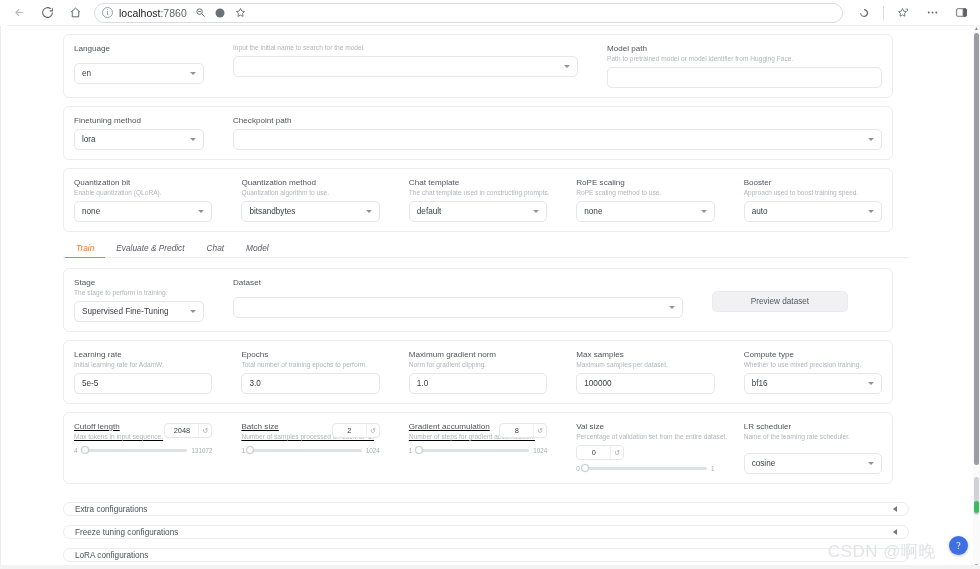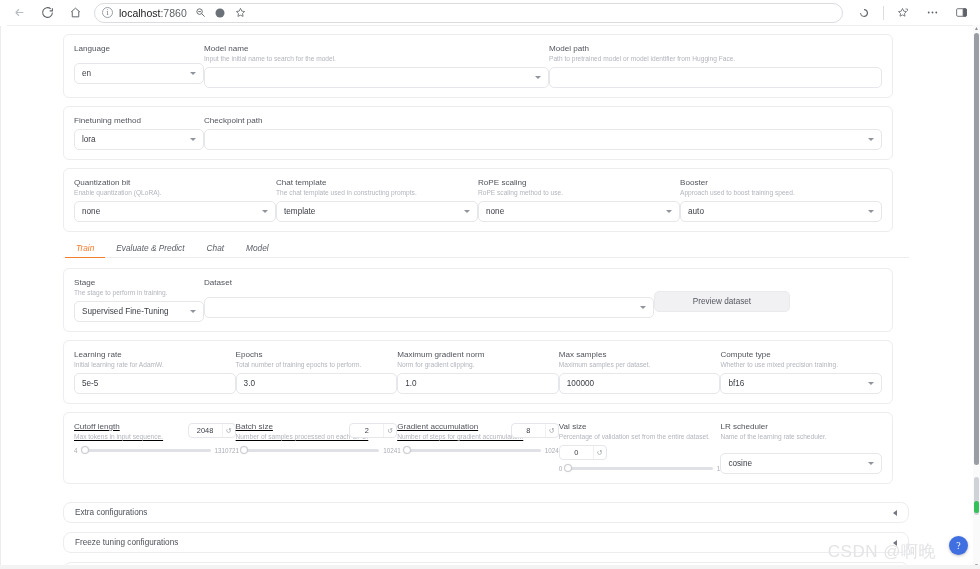--- a/index.html
+++ b/index.html
@@ -83,21 +83,21 @@
   }
 
   
   .group {
     margin: 0 64px 8px 56px;
     border: 1px solid #ededf0;
     border-radius: 6px;
     background: #fff;
     padding: 8px 10px 9px 10px;
     display: flex;
-    gap: 0;
+    gap: 29px;
   }
   .field { display: flex; flex-direction: column; min-width: 0; }
   .label {
     font-size: 8.1px;
     color: #51545c;
     line-height: 11px;
     white-space: nowrap;
   }
   .info {
     font-size: 6.6px;
@@ -220,21 +220,21 @@
     font-size: 8.2px;
     color: #53565e;
   }
 
   
   .accordion {
     margin: 0 48px 4px 56px;
     border: 1px solid #ededf0;
     border-radius: 8px;
     background: #fff;
-    height: 21px;
+    height: 14px;
     display: flex;
     align-items: center;
     padding: 0 11px;
     justify-content: space-between;
   }
   .accordion .acc-label { font-size: 8.2px; color: #4e515a; }
   .acc-caret {
     width: 0; height: 0;
     border-top: 3.4px solid transparent;
     border-bottom: 3.4px solid transparent;
@@ -406,21 +406,20 @@
 
     <div class="group">
       <div class="field" style="width:130px">
         <div class="label">Language</div>
         <div class="ctrl" style="margin-top:9px">
           <span class="val">en</span>
           <span class="caret"></span>
         </div>
       </div>
       <div class="field" style="width:345px">
-        <div class="label">Model name</div>
         <div class="info">Input the initial name to search for the model.</div>
         <div class="ctrl">
           <span class="val"></span>
           <span class="caret"></span>
         </div>
       </div>
       <div class="field" style="flex:1 1 auto">
         <div class="label">Model path</div>
         <div class="info">Path to pretrained model or model identifier from Hugging Face.</div>
         <div class="ctrl">
@@ -449,24 +448,32 @@
     <div class="group">
       <div class="field" style="flex:1 1 0">
         <div class="label">Quantization bit</div>
         <div class="info">Enable quantization (QLoRA).</div>
         <div class="ctrl">
           <span class="val">none</span>
           <span class="caret"></span>
         </div>
       </div>
       <div class="field" style="flex:1 1 0">
+        <div class="label">Quantization method</div>
+        <div class="info">Quantization algorithm to use.</div>
+        <div class="ctrl">
+          <span class="val">bitsandbytes</span>
+          <span class="caret"></span>
+        </div>
+      </div>
+      <div class="field" style="flex:1 1 0">
         <div class="label">Chat template</div>
         <div class="info">The chat template used in constructing prompts.</div>
         <div class="ctrl">
-          <span class="val">template</span>
+          <span class="val">default</span>
           <span class="caret"></span>
         </div>
       </div>
       <div class="field" style="flex:1 1 0">
         <div class="label">RoPE scaling</div>
         <div class="info">RoPE scaling method to use.</div>
         <div class="ctrl">
           <span class="val">none</span>
           <span class="caret"></span>
         </div>

